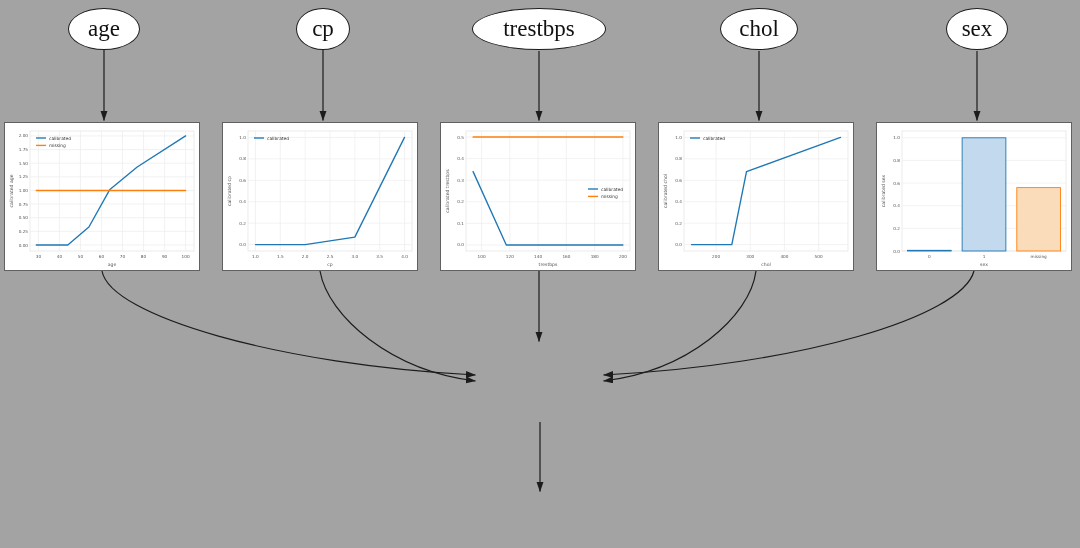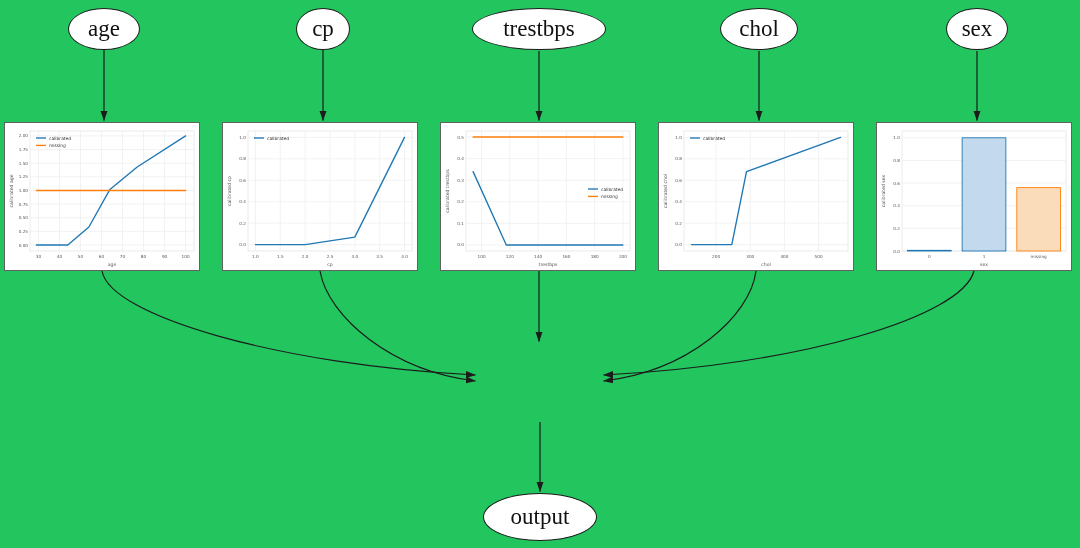--- a/index.html
+++ b/index.html
@@ -1,16 +1,16 @@
 <!DOCTYPE html>
 <html><head>
 <meta charset="utf-8">
 <style>
   html,body{margin:0;padding:0;background:#fff;}
-  .canvas{position:relative;width:1080px;height:548px;background:#22c55e;overflow:hidden;
+  .canvas{position:relative;width:1080px;height:548px;background:#a3a3a3;overflow:hidden;
           font-family:"Liberation Serif","DejaVu Serif",serif;}
   .edges{position:absolute;left:0;top:0;width:1080px;height:548px;}
   .node{position:absolute;display:flex;align-items:center;justify-content:center;
         box-sizing:border-box;background:#fff;color:#111;}
   .ellipse{border:1px solid #1b1b1b;border-radius:50%;font-size:23px;}
   .rectnode{border:1.5px solid #222;font-size:23px;}
   .plotbox{position:absolute;width:194px;height:147px;border:1px solid #616161;
            background:#fff;box-sizing:content-box;}
   .plotbox svg{display:block;width:194px;height:147px;}
   .plot text{font-family:"DejaVu Sans","Liberation Sans",sans-serif;fill:#555;}
@@ -228,17 +228,14 @@
         <rect x="85.13333333333333" y="14.792452830188694" width="43.733333333333334" height="113.2075471698113" fill="#c3d9ed" stroke="#1f77b4" stroke-width="0.9"></rect>
         <text x="107" y="134.5" text-anchor="middle" class="tick">1</text>
         <rect x="139.79999999999998" y="64.60377358490567" width="43.733333333333334" height="63.39622641509433" fill="#fbdcba" stroke="#ff7f0e" stroke-width="0.9"></rect>
         <text x="161.66666666666666" y="134.5" text-anchor="middle" class="tick">missing</text>
         <text x="107" y="142.5" text-anchor="middle" class="axlab">sex</text>
         <text transform="rotate(-90 6.5 68)" x="6.5" y="69.5" text-anchor="middle" class="axlab">calibrated sex</text>
       </svg>
   </div>
 
 
-  <div class="node ellipse" style="left:483px;top:493px;width:114px;height:48px;">
-    <span>output</span>
-  </div>
 
 </div>
 
 </body></html>

